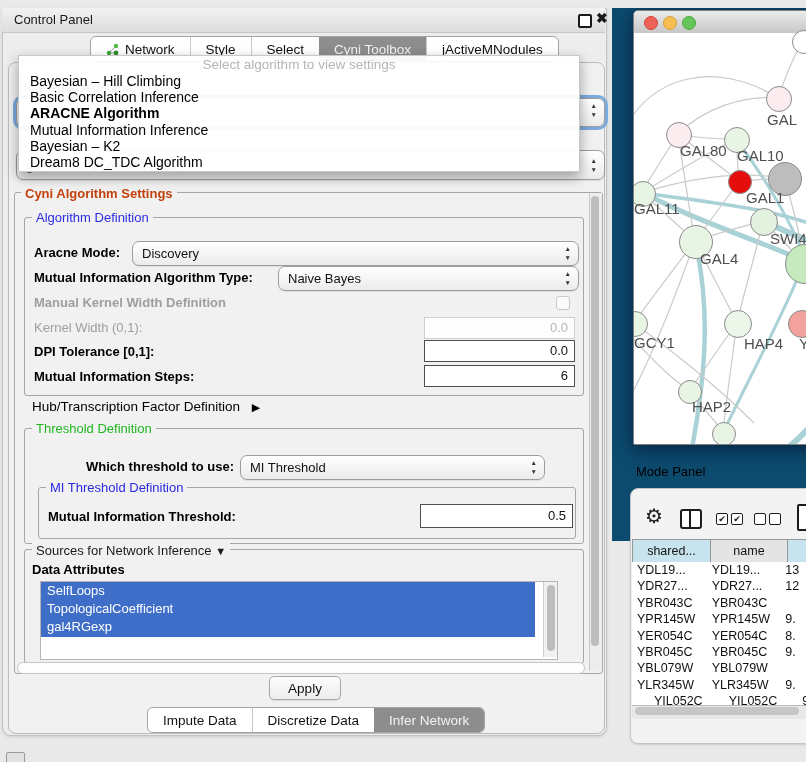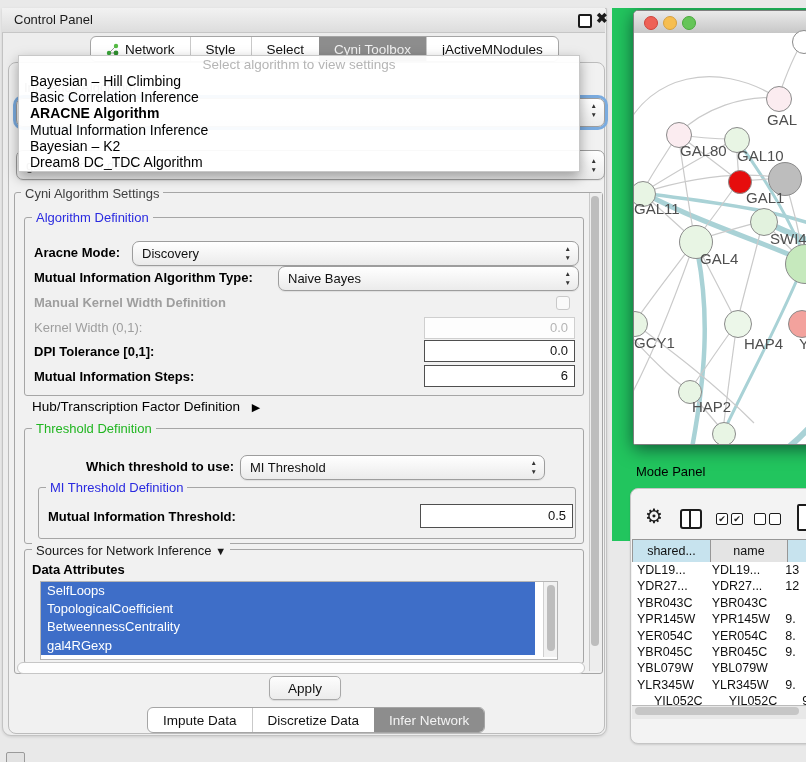--- a/index.html
+++ b/index.html
@@ -28,21 +28,21 @@
   .gray{color:#9e9e9e;}
   
   .popup{position:absolute;left:18px;top:55px;width:560px;height:115px;background:rgba(255,255,255,.94);border:1px solid #c8c8c8;box-shadow:0 5px 12px rgba(0,0,0,.35);z-index:50;}
   .popup-prompt{height:16px;text-align:center;color:#b5b5b5;font-size:13.5px;padding-top:1px;}
   .popup-item{font-size:14px;color:#000;line-height:16.2px;padding-left:11px;white-space:nowrap;}
   
   .listbox{position:absolute;left:40px;top:581px;width:516px;height:77px;background:#fff;border:1px solid #b5b5b5;}
   .listitem{height:18.2px;background:#3e6ec8;color:#fff;font-size:13px;line-height:18.2px;padding-left:6px;width:488px;white-space:nowrap;overflow:hidden;}
   .btn{position:absolute;height:22px;border:1px solid #a8a8a8;border-radius:5px;background:linear-gradient(#fdfdfd,#ececec);font-size:13.5px;color:#111;display:flex;align-items:center;justify-content:center;box-shadow:0 1px 1px rgba(0,0,0,.1);}
   
-  .desktop{position:absolute;left:612px;top:8px;width:194px;height:533px;background:#22c55e;overflow:hidden;}
+  .desktop{position:absolute;left:612px;top:8px;width:194px;height:533px;background:#0c4a6e;overflow:hidden;}
   .net-window{position:absolute;left:21px;top:2px;width:230px;height:433px;border:1px solid #7f7f7f;border-radius:5px 5px 2px 2px;box-shadow:0 4px 18px rgba(0,0,25,.55);overflow:hidden;background:#fff;}
   .net-titlebar{position:absolute;left:0;top:0;width:100%;height:22px;background:linear-gradient(#eaeaea,#c7c7c7);border-bottom:1px solid #9a9a9a;}
   .tl{position:absolute;top:5px;width:12px;height:12px;border-radius:50%;}
   .net-content{position:absolute;left:0;top:22px;width:230px;height:411px;background:#fff;}
   .node{position:absolute;border:1px solid #8a8a8a;border-radius:50%;}
   .nlabel{position:absolute;font-size:15px;color:#4f4f4f;white-space:nowrap;}
   
   .tp-outer{position:absolute;left:630px;top:488px;width:190px;height:254px;background:#f3f3f3;border:1px solid #c5c5c5;border-radius:8px;box-shadow:0 1px 2px rgba(0,0,0,.12);}
   .th-cell{position:absolute;height:22px;border:1px solid #979797;font-size:12.5px;color:#111;display:flex;align-items:center;justify-content:center;}
   .trow{position:absolute;left:632px;width:174px;height:16.4px;display:flex;background:#fff;}
@@ -104,21 +104,21 @@
     <div class="popup-prompt">Select algorithm to view settings</div>
     <div class="popup-item">Bayesian – Hill Climbing</div>
     <div class="popup-item">Basic Correlation Inference</div>
     <div class="popup-item bold">ARACNE Algorithm</div>
     <div class="popup-item">Mutual Information Inference</div>
     <div class="popup-item">Bayesian – K2</div>
     <div class="popup-item">Dream8 DC_TDC Algorithm</div>
   </div>
 
   <div class="gbox" style="left:14px;top:192px;width:587px;height:480px;"></div>
-  <div class="glegend" style="left:21px;top:186px;color:#404040;">Cyni Algorithm Settings</div>
+  <div class="glegend" style="left:21px;top:186px;color:#c2410c;font-weight:bold;">Cyni Algorithm Settings</div>
 
   <div style="position:absolute;left:589px;top:193px;width:12px;height:478px;background:#ededed;border-left:1px solid #c9c9c9;"></div>
   <div class="scroll-thumb" style="left:591px;top:196px;width:8px;height:450px;"></div>
 
   <div class="gbox" style="left:24px;top:217px;width:558px;height:177px;"></div>
   <div class="glegend" style="left:32px;top:210px;color:#2a2ae0;">Algorithm Definition</div>
 
   <div class="lbl bold" style="left:34px;top:245px;">Aracne Mode:</div>
   <div class="combo" style="left:132px;top:241px;width:436px;">
     <span>Discovery</span>
@@ -165,21 +165,20 @@
   <div class="gbox" style="left:24px;top:549px;width:558px;height:113px;"></div>
   <div class="glegend" style="left:32px;top:543px;color:#1a1a1a;">
     <span>Sources for Network Inference</span>
     <span style="font-size:11px;"> ▼</span>
   </div>
   <div class="lbl bold" style="left:32px;top:562px;">Data Attributes</div>
 
   <div class="listbox">
     <div class="listitem">SelfLoops</div>
     <div class="listitem">TopologicalCoefficient</div>
-    <div class="listitem">BetweennessCentrality</div>
     <div class="listitem">gal4RGexp</div>
     <div style="position:absolute;right:0;top:0;width:13px;height:75px;background:#f1f1f1;border-left:1px solid #d0d0d0;"></div>
     <div class="scroll-thumb" style="right:2px;top:3px;width:8px;height:66px;"></div>
   </div>
 
   <div style="position:absolute;left:17px;top:662px;width:566px;height:10px;background:#fdfdfd;border:1px solid #c6c6c6;border-radius:6px;"></div>
 
   <div class="btn" style="left:269px;top:676px;width:70px;">Apply</div>
 
   <div class="segbar" style="left:147px;top:707px;">

